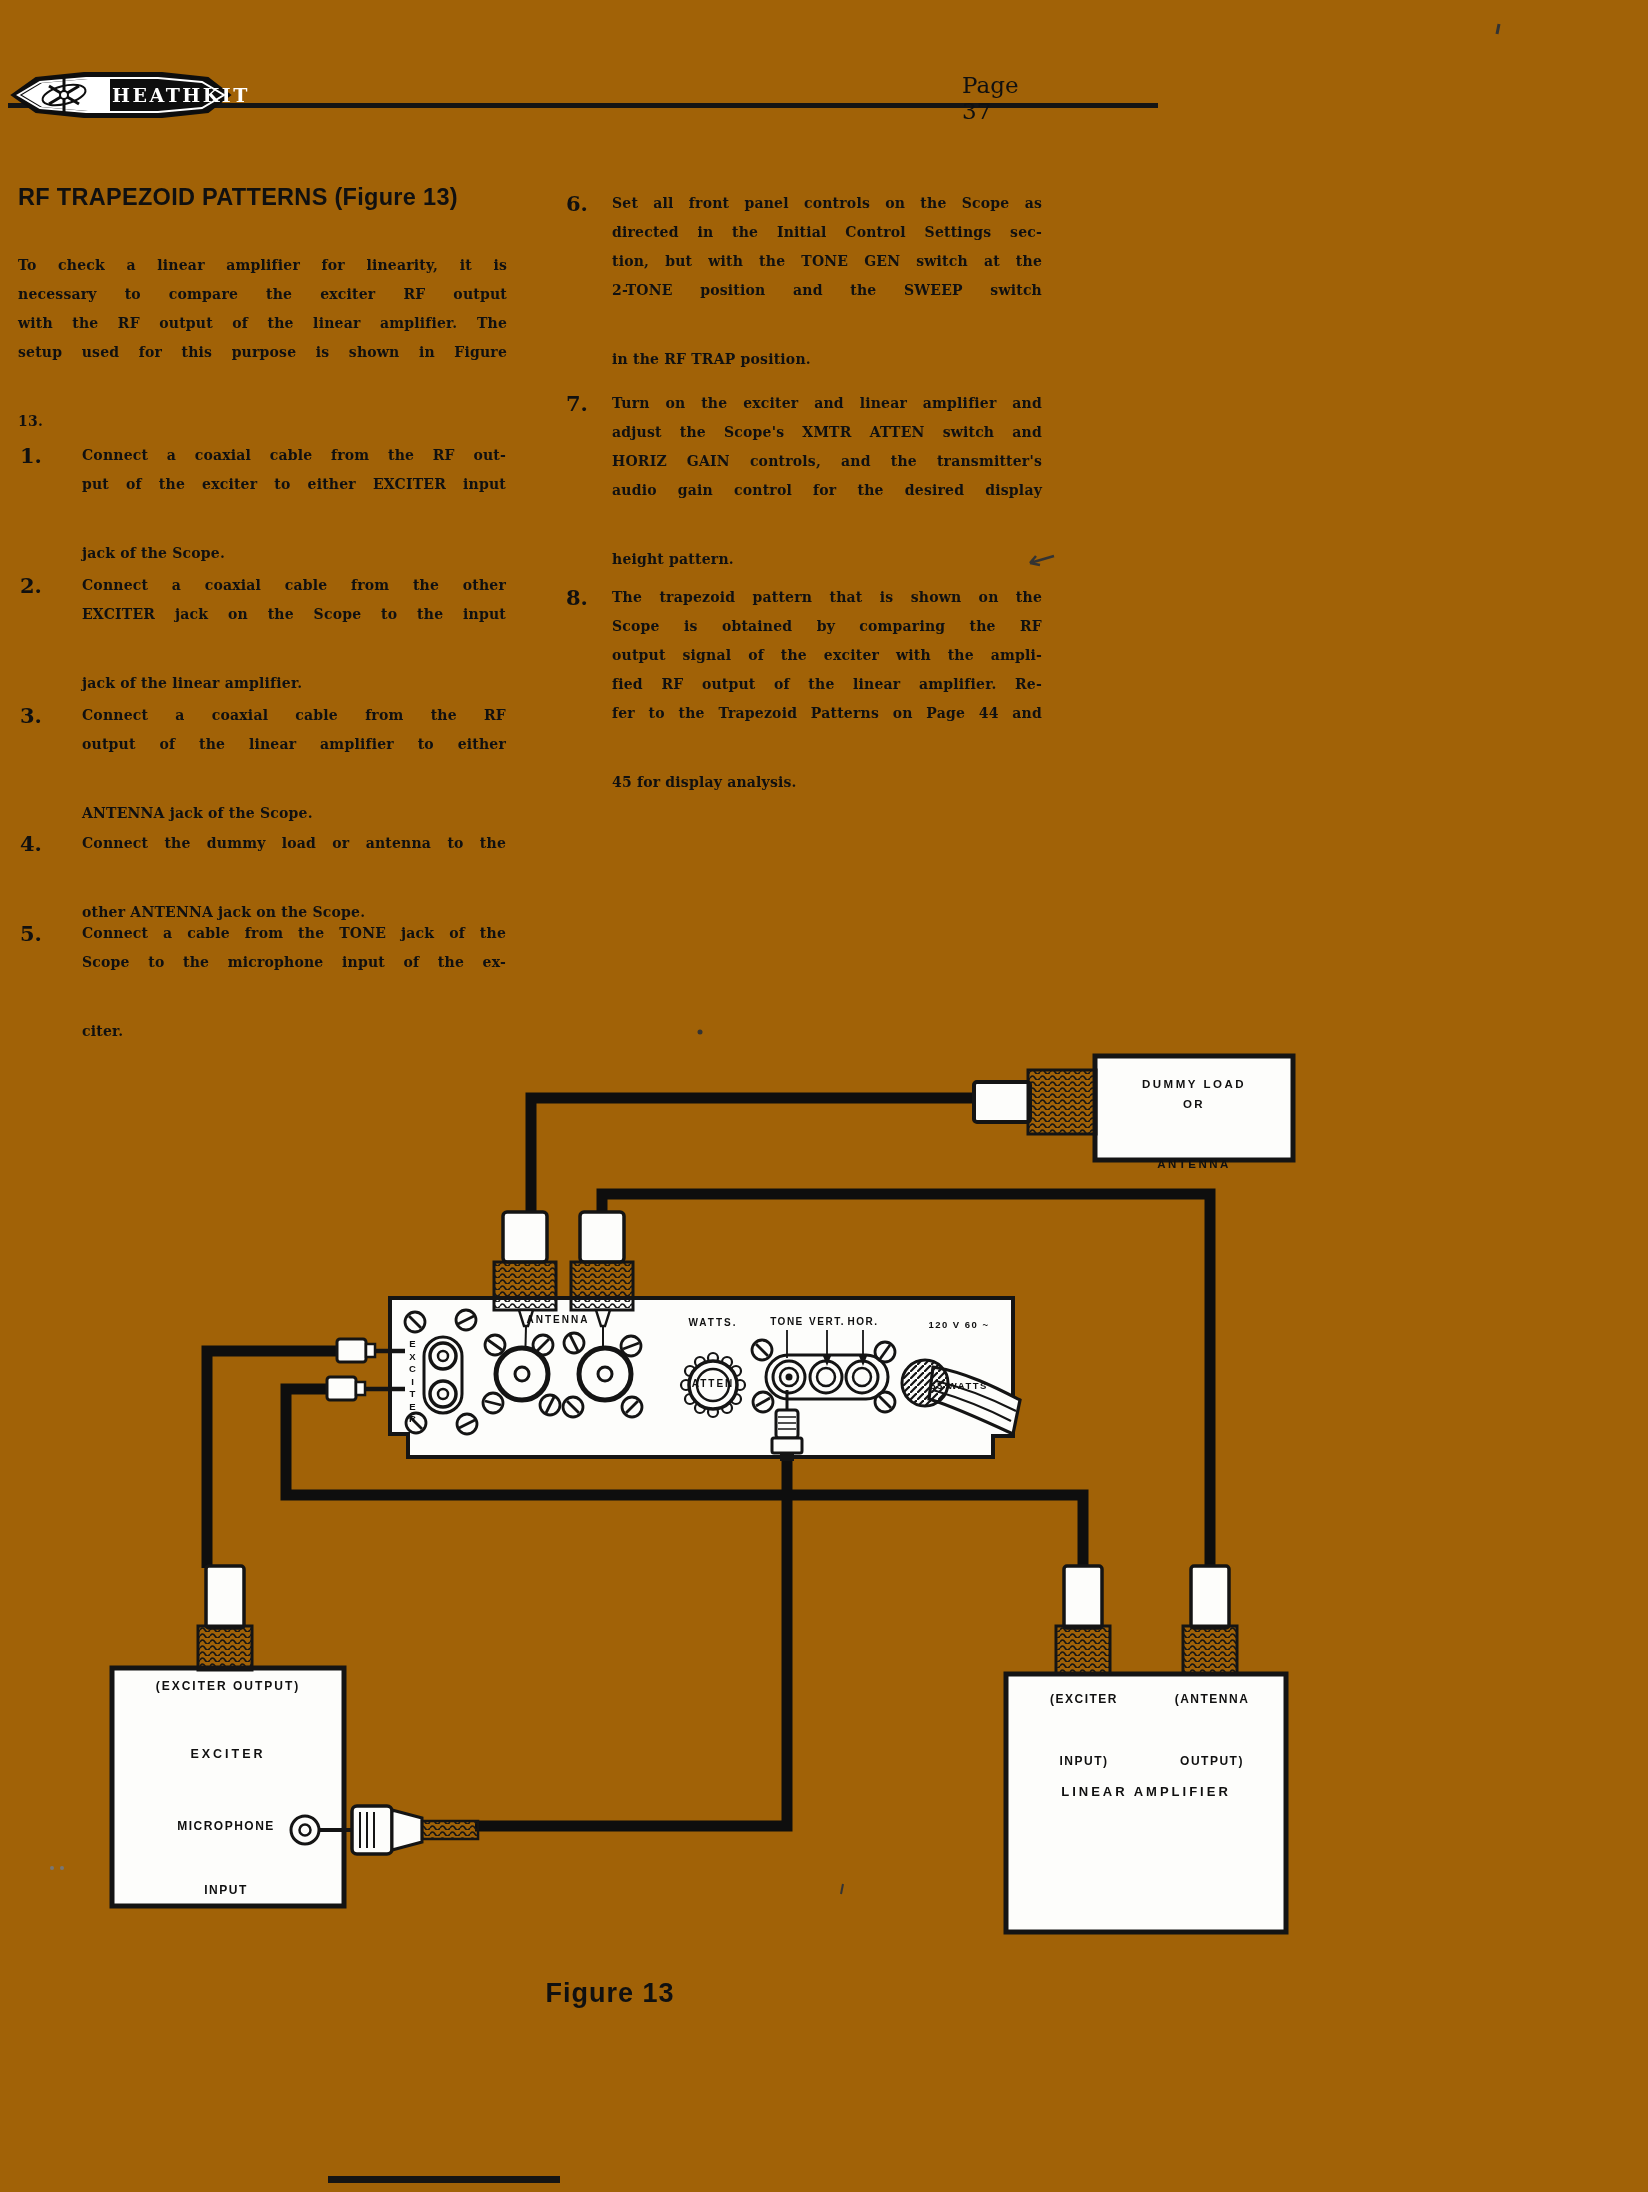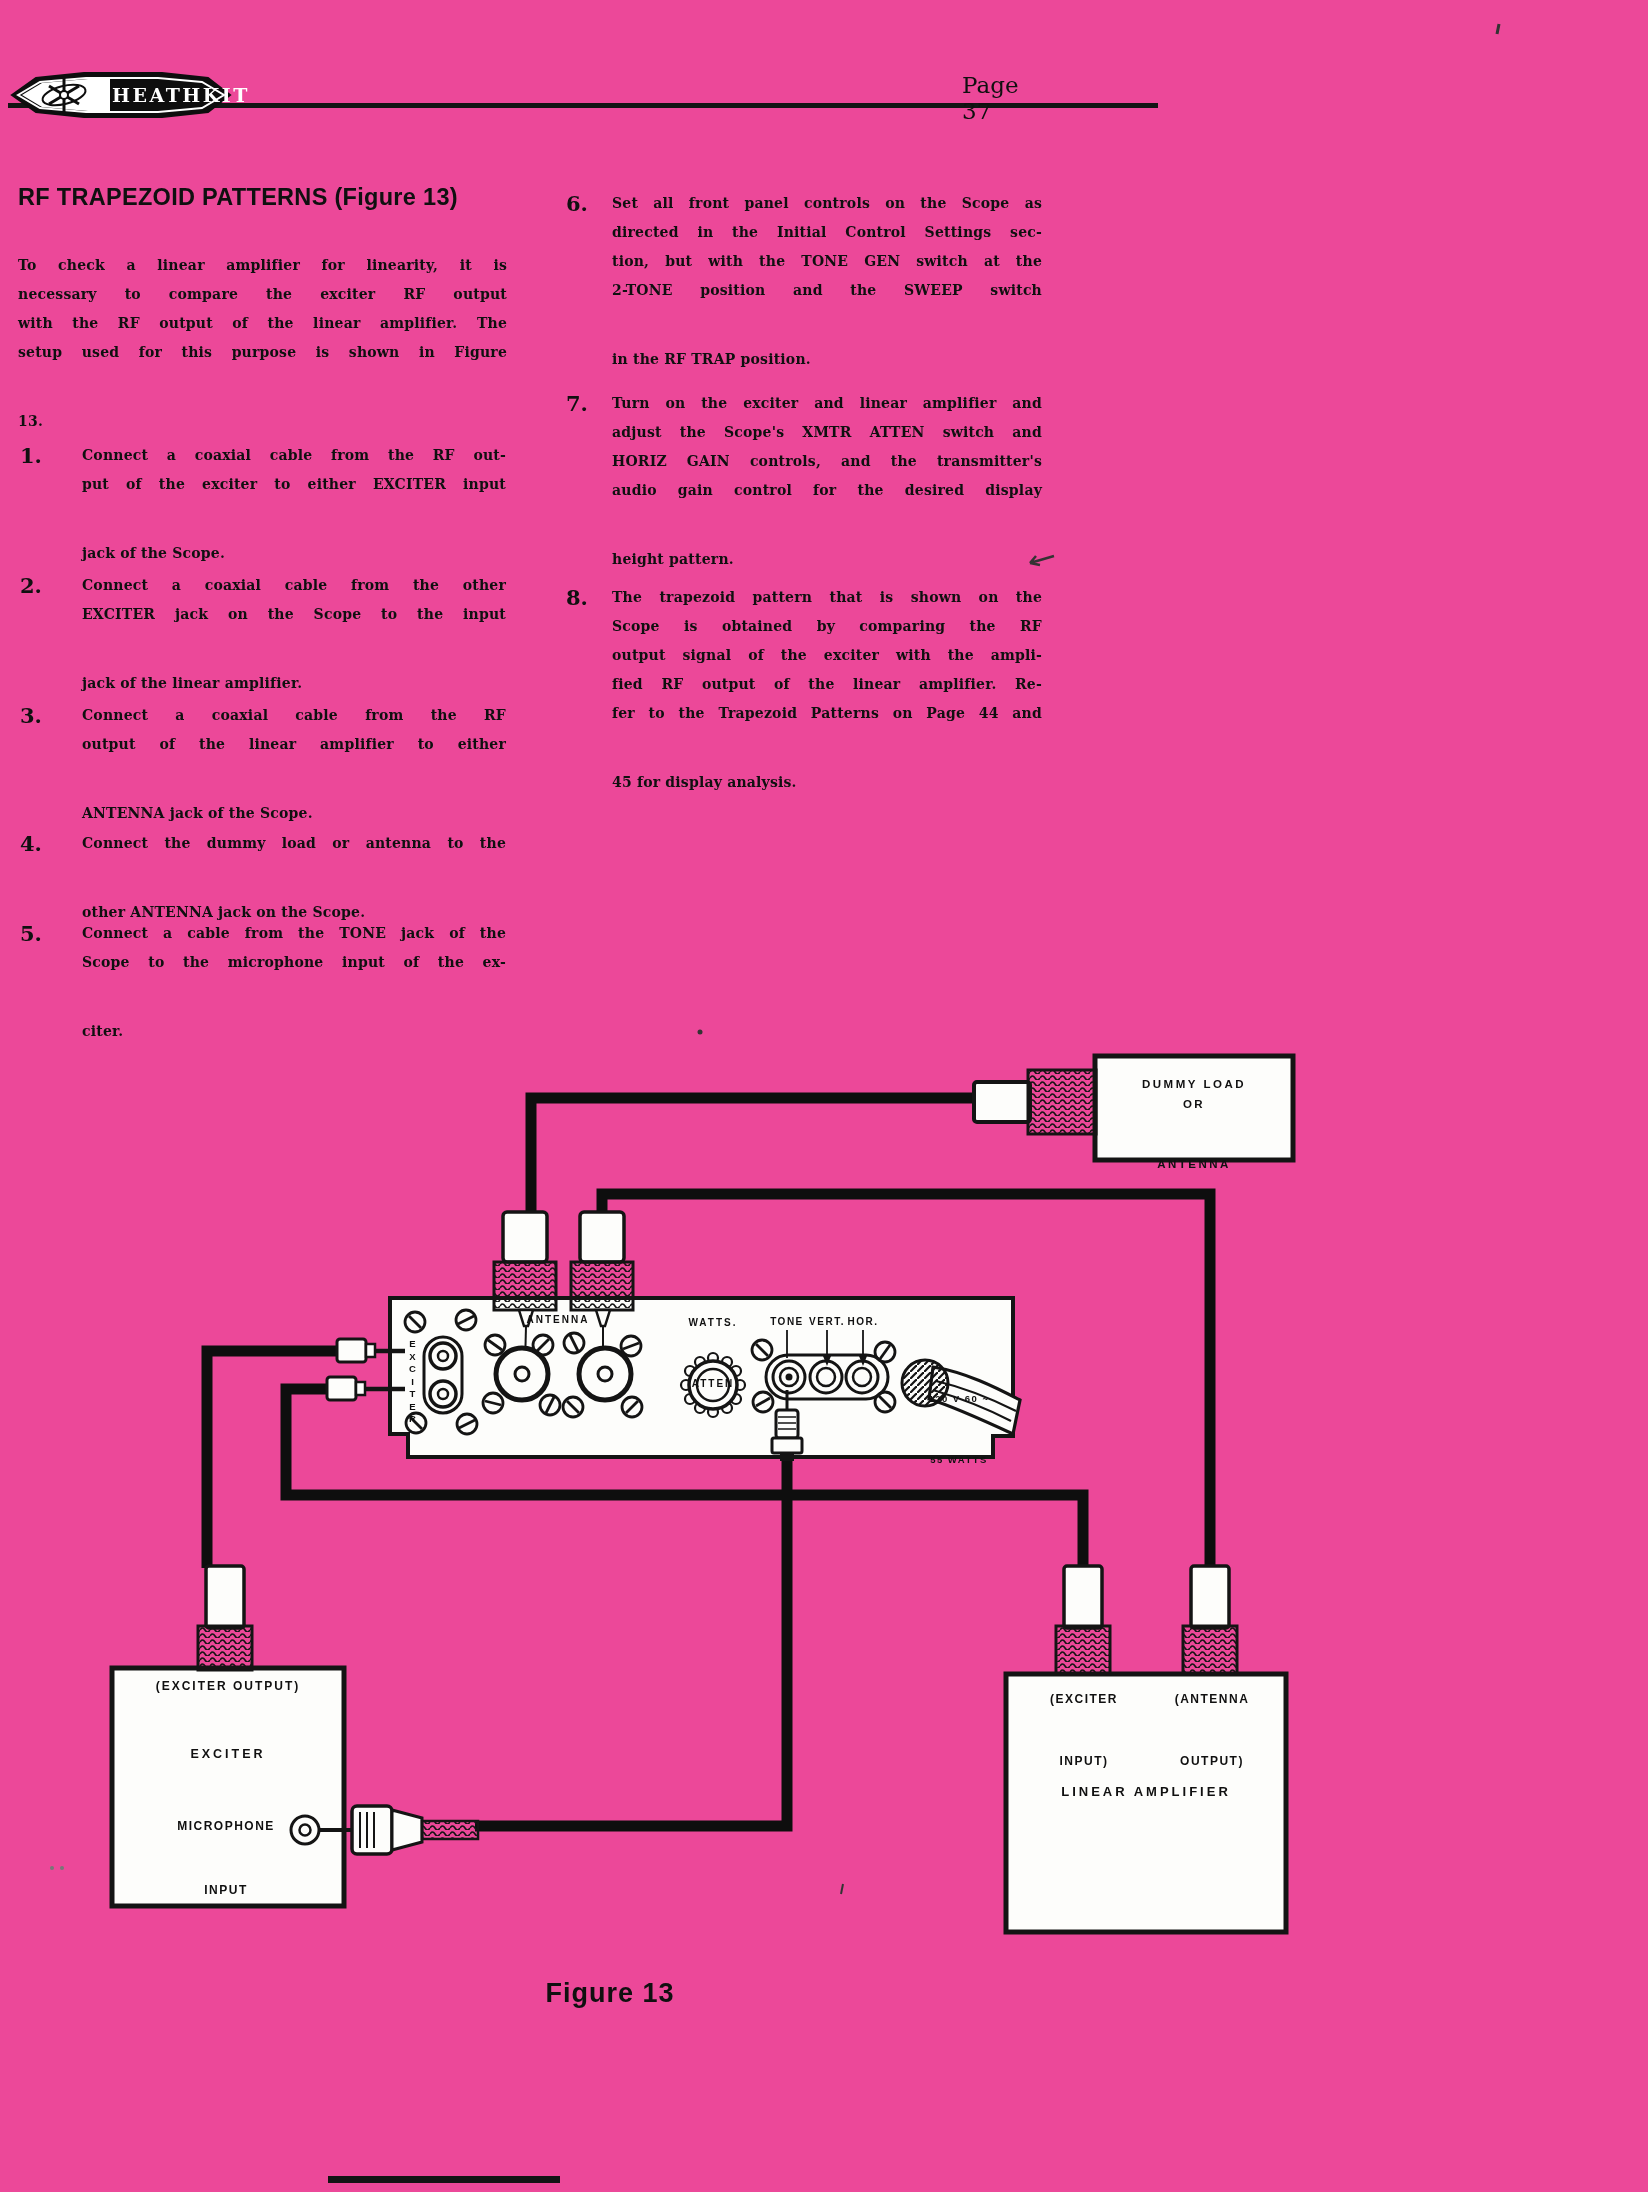--- a/index.html
+++ b/index.html
@@ -1,18 +1,18 @@
 <!DOCTYPE html>
 <html><head>
 <meta charset="utf-8">
 <style>
   html,body { margin:0; padding:0; background:#e8e8e4; }
   .page {
     position:relative; width:1648px; height:2192px; margin:0 auto;
-    background:#ec4899; color:#101010; overflow:hidden;
+    background:#a16207; color:#101010; overflow:hidden;
     font-family:"DejaVu Serif", serif;
   }
   .art { position:absolute; left:0; top:0; width:1648px; height:2192px; }
   .txt { position:absolute; font-weight:700; font-size:14px; line-height:29px; letter-spacing:0.2px; }
   .tline { text-align:justify; text-align-last:justify; white-space:nowrap; }
   .tline:last-child { text-align-last:left;margin-top:40px; }
   .num { position:absolute; font-weight:700; font-size:21px; line-height:29px; }
   .title {
     position:absolute; font-family:"Liberation Sans", sans-serif;
     font-weight:700; font-size:23.5px; letter-spacing:0.3px;
@@ -331,21 +331,21 @@
 
   <div class="dlabel" style="left:672px;top:1312px;width:82px;font-size:10px;letter-spacing:2px;line-height:21px">
       <div class="tline">WATTS.</div>
       <div class="tline">ATTEN</div>
     </div>
 
   <div class="dlabel" style="left:757px;top:1312px;width:60px;font-size:10px;letter-spacing:1.5px">TONE</div>
   <div class="dlabel" style="left:799px;top:1312px;width:56px;font-size:10px;letter-spacing:1.5px">VERT.</div>
   <div class="dlabel" style="left:837px;top:1312px;width:52px;font-size:10px;letter-spacing:1.5px">HOR.</div>
 
-  <div class="dlabel" style="left:900px;top:1388px;width:118px;font-size:9.5px;letter-spacing:1.5px;line-height:21px">
+  <div class="dlabel" style="left:900px;top:1314px;width:118px;font-size:9.5px;letter-spacing:1.5px;line-height:21px">
       <div class="tline">120 V  60 ~</div>
       <div class="tline">55 WATTS</div>
     </div>
 
   <div class="dlabel" style="left:118px;top:1676px;width:220px;font-size:12px;letter-spacing:2px">(EXCITER OUTPUT)</div>
   <div class="dlabel" style="left:118px;top:1744px;width:220px;font-size:12.5px;letter-spacing:3px">EXCITER</div>
   <div class="dlabel" style="left:140px;top:1814px;width:172px;font-size:12px;letter-spacing:1.5px;line-height:24px">
       <div class="tline">MICROPHONE</div>
       <div class="tline">INPUT</div>
     </div>

